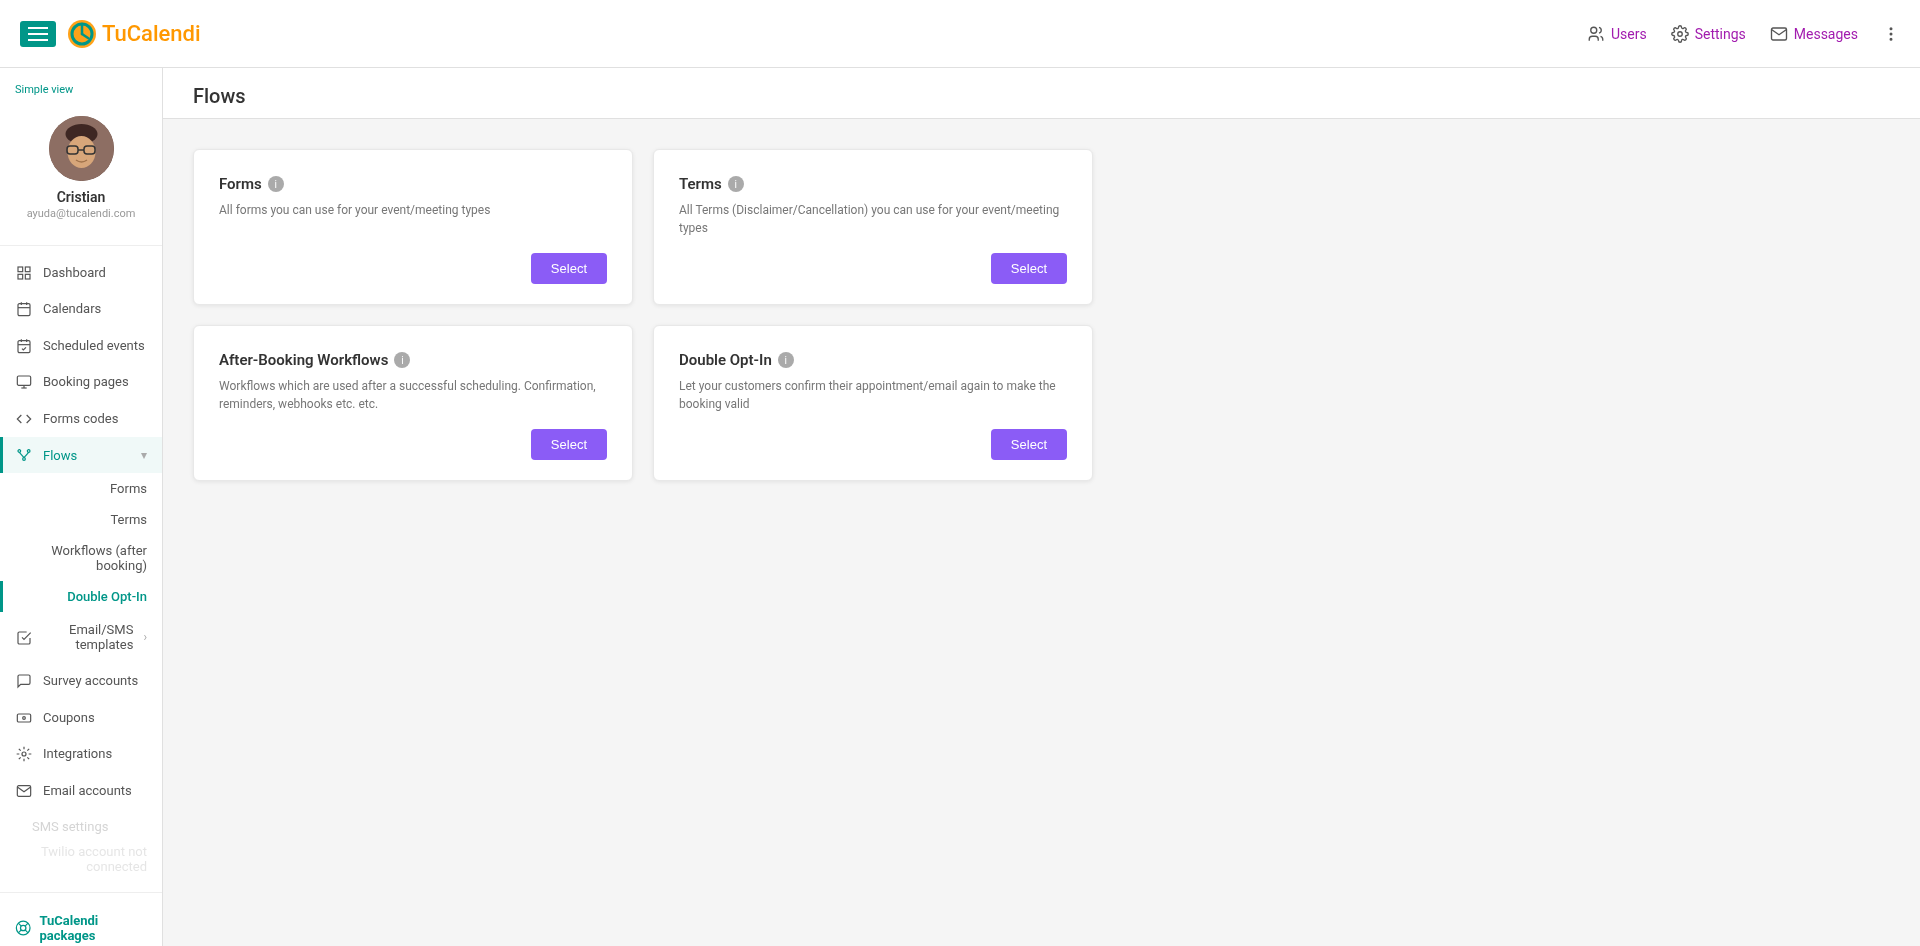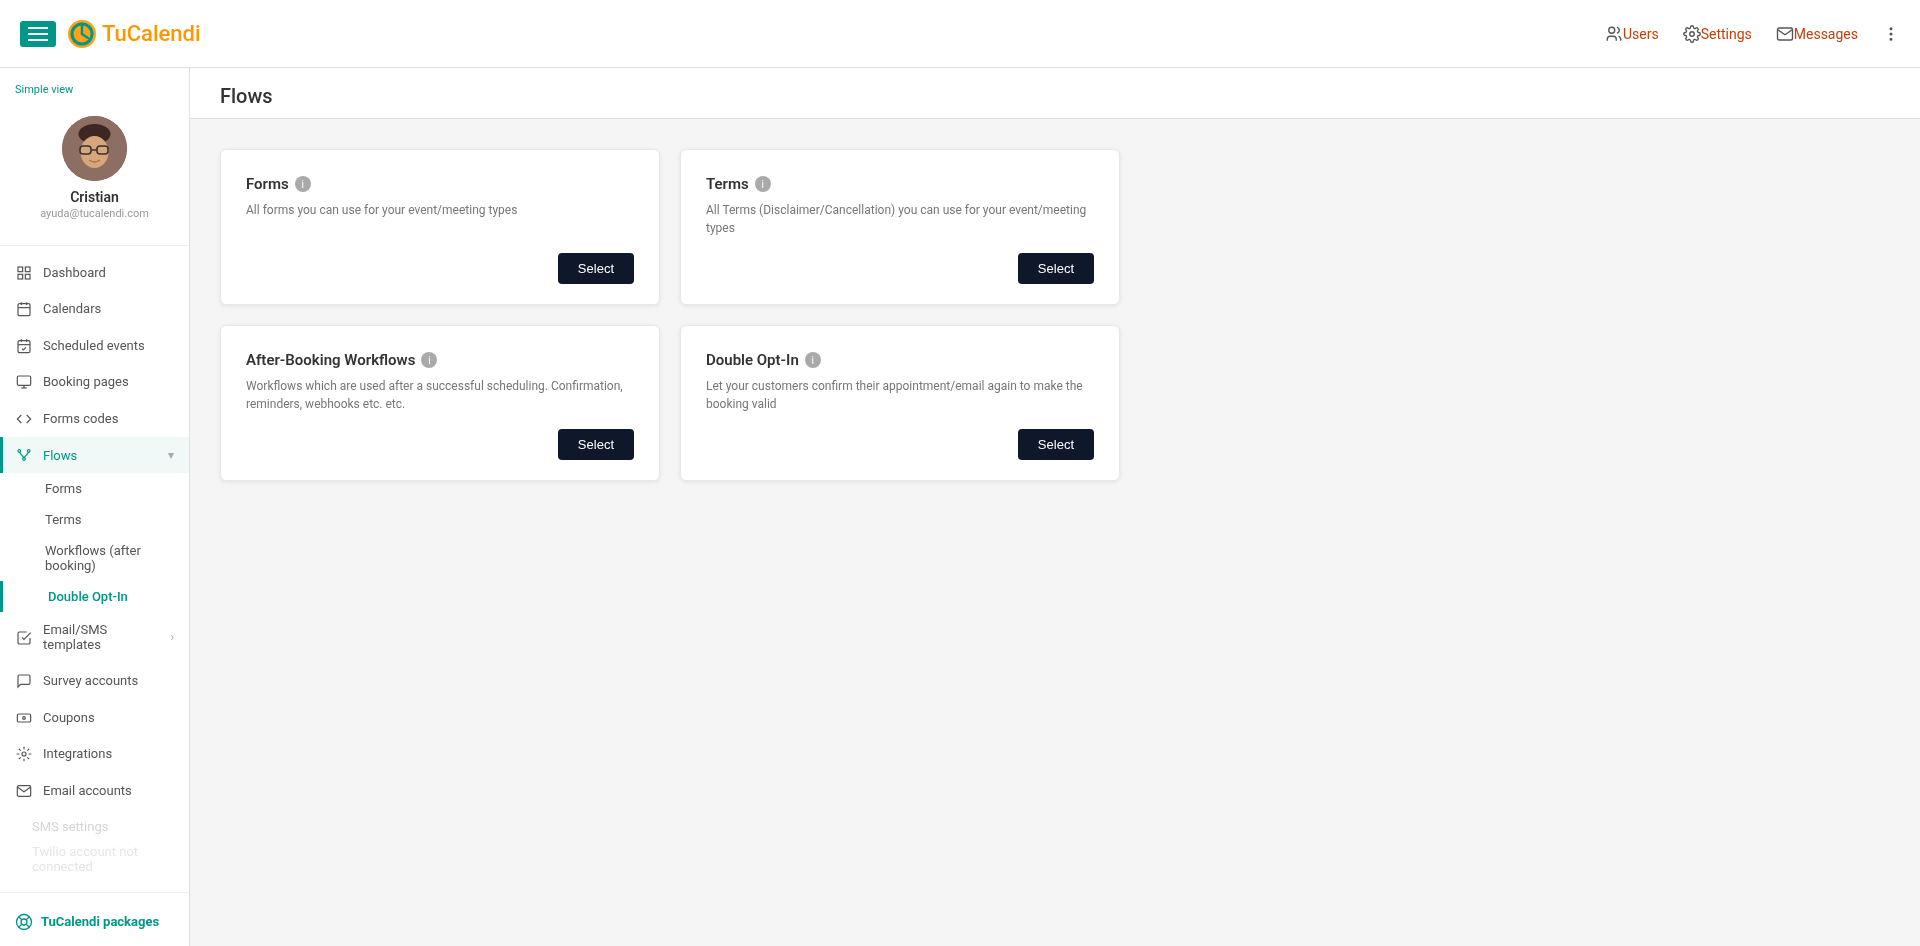--- a/index.html
+++ b/index.html
@@ -19,49 +19,49 @@
     }
     .topbar-left { display: flex; align-items: center; gap: 10px; }
     .hamburger-btn { background: #009688; border: none; cursor: pointer; padding: 6px 8px; border-radius: 3px; display: flex; flex-direction: column; gap: 4px; }
     .hamburger-btn span { display: block; width: 20px; height: 2px; background: #fff; }
     .logo { display: flex; align-items: center; gap: 4px; }
     .logo-icon { width: 32px; height: 32px; }
     .logo-text { font-size: 22px; font-weight: 500; color: #009688; }
     .logo-text span { color: #ff9800; }
 
     .topbar-right { display: flex; align-items: center; gap: 24px; }
-    .topbar-nav-item { display: flex; align-items: center; font-size: 14px; color: #c2410c; cursor: pointer; }
+    .topbar-nav-item { display: flex; align-items: center; gap: 6px; font-size: 14px; color: #a21caf; cursor: pointer; }
 
     
     .layout { display: flex; flex: 1; overflow: hidden; }
 
     
     .sidebar {
-      width: 190px;
+      width: 163px;
       background: #fff;
       border-right: 1px solid #e0e0e0;
       display: flex;
       flex-direction: column;
       overflow-y: auto;
       flex-shrink: 0;
     }
     .sidebar-top { padding: 15px 10px; border-bottom: 1px solid #eee; }
     .simple-view { font-size: 11px; color: #009688; cursor: pointer; margin-bottom: 10px; padding-left: 5px; }
     .user-profile { display: flex; flex-direction: column; align-items: center; padding: 10px 0; }
     .avatar-placeholder {
       width: 65px; height: 65px; border-radius: 50%;
       background: linear-gradient(135deg, #8d6e63, #5d4037);
       display: flex; align-items: center; justify-content: center;
       color: #fff; font-size: 22px; font-weight: bold;
       position: relative; overflow: hidden;
     }
     .user-name { font-size: 14px; font-weight: 600; color: #333; margin-top: 8px; }
     .user-email { font-size: 11px; color: #999; margin-top: 2px; }
 
-    .sidebar-nav { flex: 1; padding: 8px 0; }
+    .sidebar-nav { flex: 1; padding: 8px 0; text-align: right; }
     .nav-item {
       display: flex; align-items: center; gap: 10px;
       padding: 10px 15px; font-size: 13px; color: #555;
       cursor: pointer; position: relative;
     }
     .nav-item.active { color: #009688; border-left: 3px solid #009688; background: #f0f9f8; padding-left: 12px; }
     .nav-item .nav-icon { width: 18px; text-align: center; flex-shrink: 0; }
     .nav-item .chevron { margin-left: auto; font-size: 12px; color: #aaa; }
     .nav-sub { background: #fff; }
     .nav-sub-item {
@@ -84,21 +84,21 @@
       background: #fff; border-radius: 6px; padding: 25px 25px 20px;
       box-shadow: 0 1px 4px rgba(0,0,0,0.08); border: 1px solid #e8e8e8;
       display: flex; flex-direction: column; min-height: 140px;
     }
     .card-title-row { display: flex; align-items: center; gap: 6px; margin-bottom: 8px; }
     .card-title { font-size: 15px; font-weight: 600; color: #333; }
     .info-icon { width: 16px; height: 16px; border-radius: 50%; background: #aaa; color: #fff; font-size: 10px; display: inline-flex; align-items: center; justify-content: center; cursor: pointer; flex-shrink: 0; }
     .card-desc { font-size: 12px; color: #777; line-height: 1.5; flex: 1; }
     .card-footer { display: flex; justify-content: flex-end; margin-top: 16px; }
     .select-btn {
-      background: #0f172a; color: #fff; border: none; border-radius: 4px;
+      background: #8b5cf6; color: #fff; border: none; border-radius: 4px;
       padding: 8px 20px; font-size: 13px; cursor: pointer; font-weight: 500;
     }
 
     
     svg { display: inline-block; vertical-align: middle; }
   </style>
 </head>
 <body>
 
 <div class="topbar">

